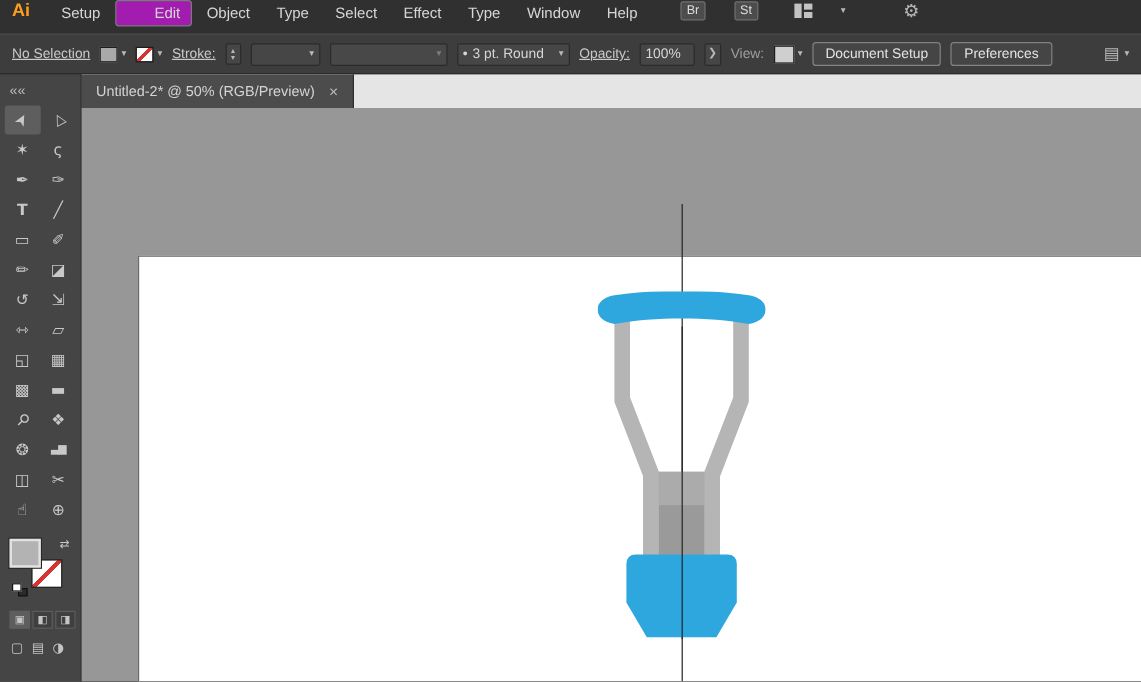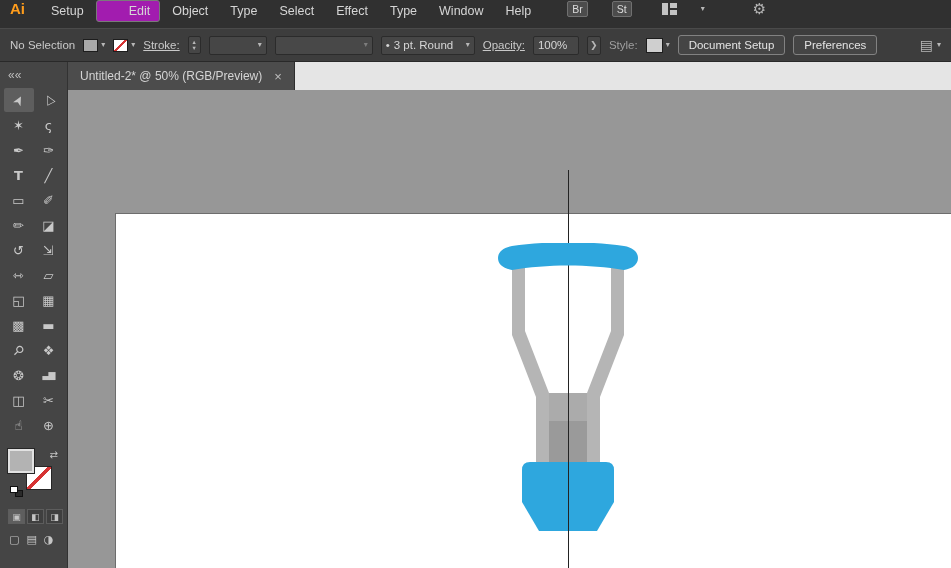--- a/index.html
+++ b/index.html
@@ -20,21 +20,21 @@
   .ws-icon .w1 { left:0; top:0; width:6px; height:12px; }
   .ws-icon .w2 { left:8px; top:0; width:7px; height:5px; }
   .ws-icon .w3 { left:8px; top:7px; width:7px; height:5px; }
   .chev { font-family:"DejaVu Sans", sans-serif; font-size:8px; color:#b8b8b8; line-height:1; }
   .gear { font-family:"DejaVu Sans", sans-serif; font-size:15px; color:#b5b5b5; margin-left:24px; }
 
   
   .controlbar { position:absolute; left:0; top:28px; right:0; height:34px; background:#3d3d3d;
                 border-top:1px solid #4a4a4a; border-bottom:1px solid #292929;
                 display:flex; align-items:center; padding:0 10px; gap:8px; color:#c9c9c9; font-size:11.5px; }
-  .status { white-space:nowrap; }
+  .status { white-space:nowrap;text-decoration:underline; }
   .swatch-dd { display:flex; align-items:center; gap:3px; }
   .swatch { width:15px; height:13px; border:1px solid #1d1d1d; }
   .fill-sw { background:#a9a9a9; }
   .none-sw { background:linear-gradient(135deg, #ffffff 42%, #d63333 42%, #d63333 58%, #ffffff 58%); }
   .linklab { text-decoration:underline; white-space:nowrap; }
   .dimlab { color:#9f9f9f; white-space:nowrap; }
   .stepper { width:13px; height:18px; background:#464646; border:1px solid #2b2b2b; border-radius:2px;
              display:flex; flex-direction:column; align-items:center; justify-content:center; line-height:6px; }
   .stepper .chev { font-size:6.5px; }
   .field { background:#464646; border:1px solid #2b2b2b; border-radius:2px; height:19px;
@@ -152,21 +152,21 @@
       <span data-name="brush-name">3 pt. Round</span>
       <span class="chev" data-name="chevron-down-icon">▾</span>
     </span>
     <span class="linklab" data-name="opacity-panel-link">Opacity:</span>
     <span class="field f-opacity" data-name="opacity-field">
       <span data-name="opacity-value">100%</span>
     </span>
     <span class="chevbtn" data-name="opacity-slider-button">
       <span class="chev" data-name="chevron-right-icon">❯</span>
     </span>
-    <span class="dimlab" data-name="style-label">Style:</span>
+    <span class="dimlab" data-name="style-label">View:</span>
     <span class="swatch-dd" data-name="graphic-style-dropdown">
       <span class="style-sw" data-name="style-swatch"></span>
       <span class="chev" data-name="chevron-down-icon">▾</span>
     </span>
     <span class="btn" data-name="document-setup-button">Document Setup</span>
     <span class="btn" data-name="preferences-button">Preferences</span>
     <span class="cb-right" data-name="control-bar-right">
       <span class="panel-ic" data-name="panel-options-icon">▤</span>
       <span class="chev" data-name="chevron-down-icon">▾</span>
     </span>

